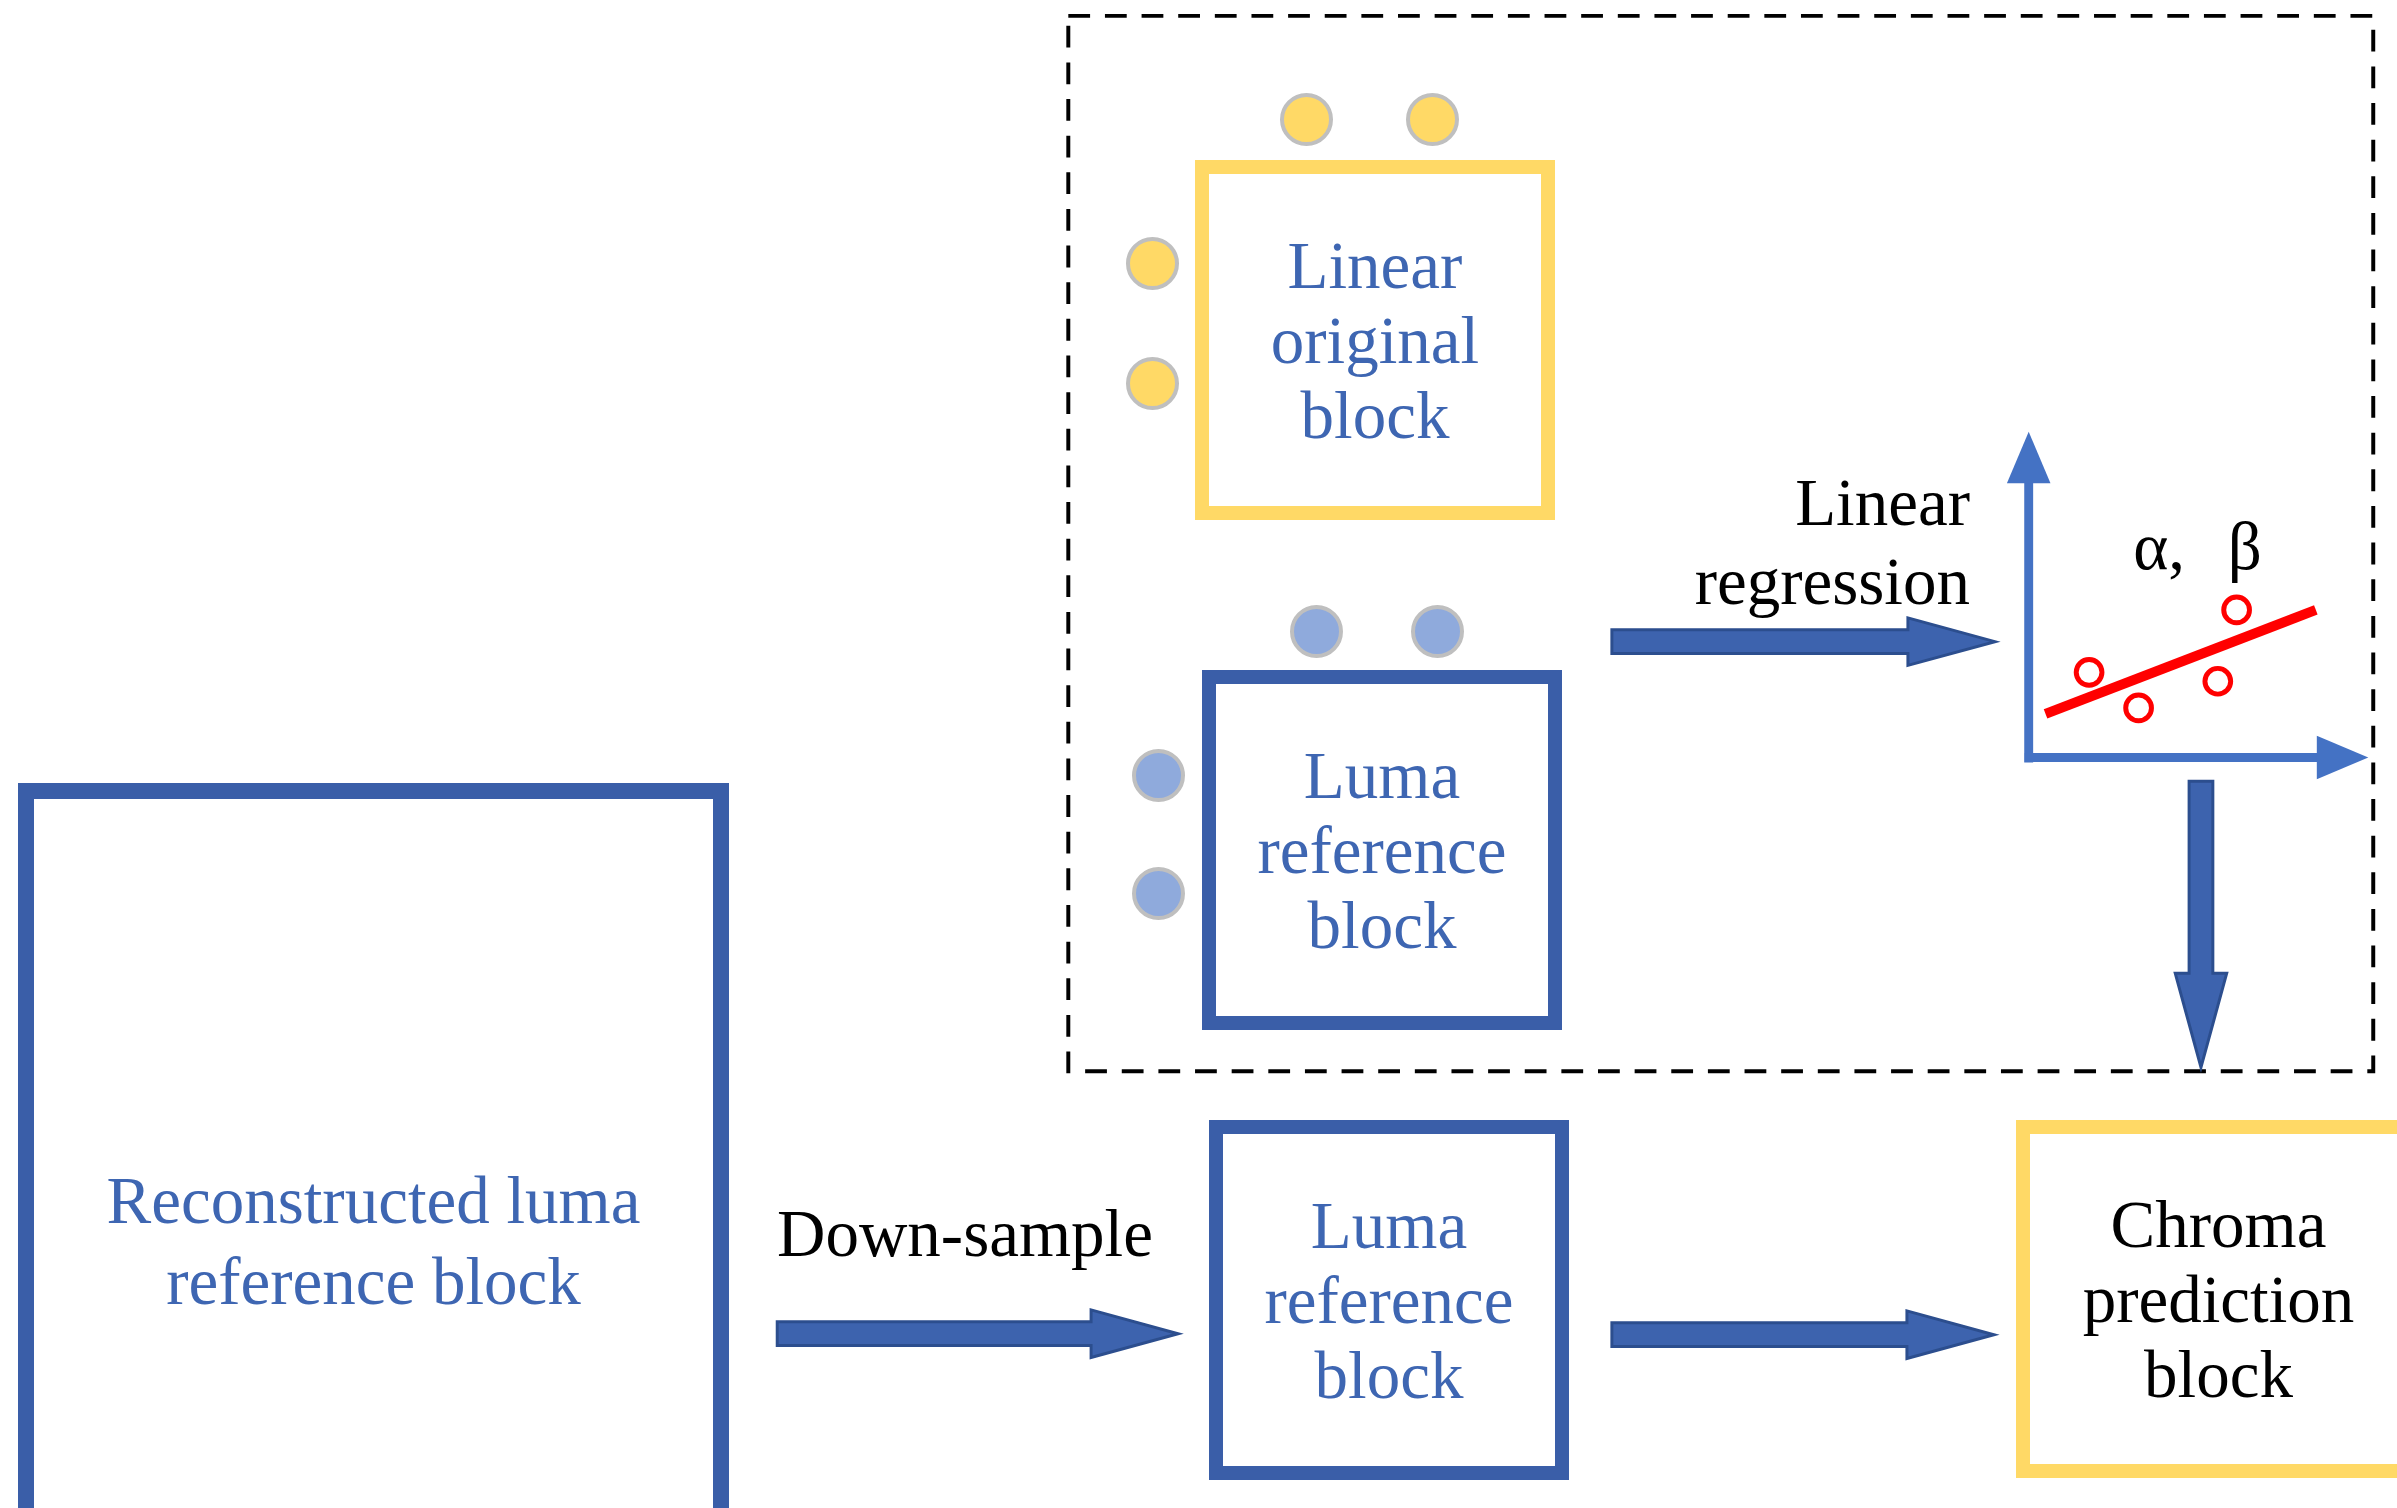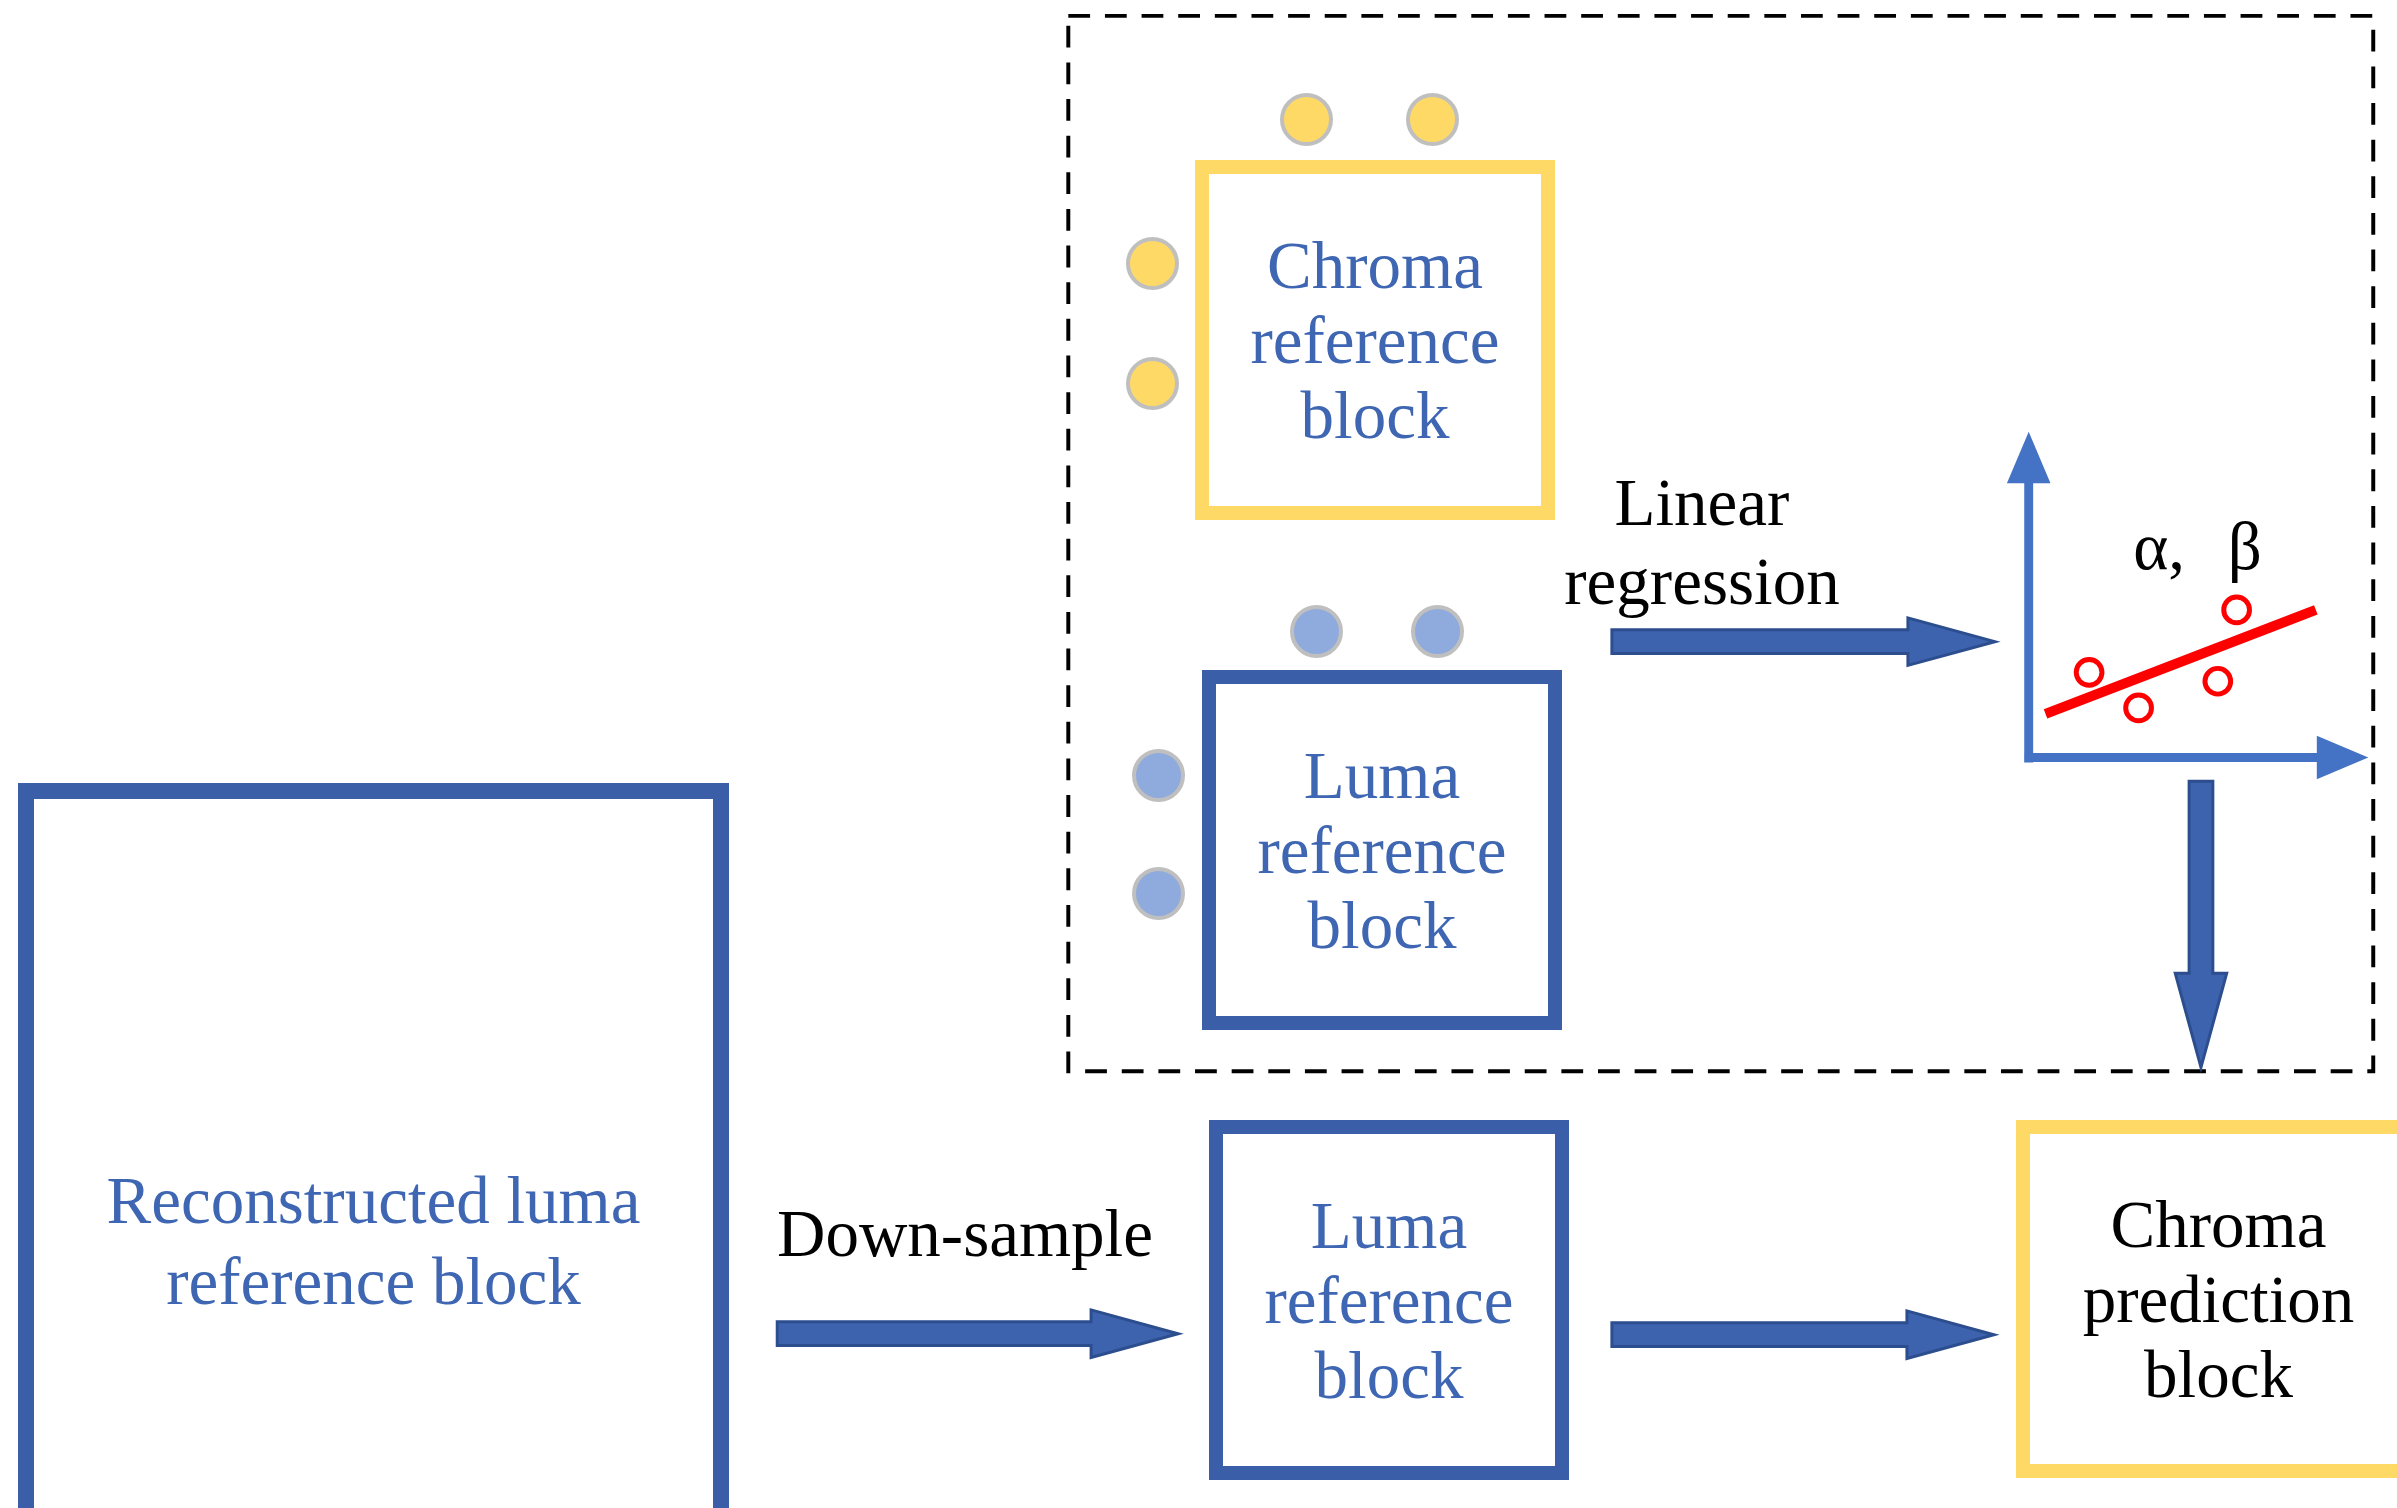--- a/index.html
+++ b/index.html
@@ -27,21 +27,21 @@
   .dot{
     position:absolute;width:53px;height:53px;border-radius:50%;
     border:4px solid var(--dot-stroke);box-sizing:border-box;
   }
   .dot-yellow{background:var(--dot-yellow);}
   .dot-blue{background:var(--dot-blue);}
   .note{
     position:absolute;text-align:center;font-size:67px;line-height:79px;
     color:var(--text-black);
   }
-  #note-linear-regression{left:1504px;top:463px;width:396px;}
+  #note-linear-regression{left:1574px;top:463px;width:396px;text-align:right;}
   #note-down-sample{left:762px;top:1194px;width:406px;}
   #note-alpha-beta{left:2059px;top:507px;width:277px;word-spacing:26px;}
   .arrow-shape{fill:var(--arrow-fill);stroke:var(--arrow-outline);stroke-width:3;}
   .axis-line{stroke:var(--axis-blue);stroke-width:9;fill:none;}
   .axis-head{fill:var(--axis-blue);}
   .dashed-rect{fill:none;stroke:var(--dash-color);stroke-width:4;stroke-dasharray:22 15;}
   .reg-line{stroke:var(--regression-red);stroke-width:10;fill:none;}
   .reg-point{fill:#ffffff;stroke:var(--regression-red);stroke-width:5;}
 </style>
 </head>
@@ -74,21 +74,21 @@
           <circle cx="2240" cy="688" r="13" class="reg-point"></circle>
         </g>
     </g>
   </svg>
 
   <div class="block border-blue" id="block-reconstructed-luma">
     <div class="lbl text-blue">Reconstructed luma reference block</div>
   </div>
 
   <div class="block border-yellow" id="block-chroma-original">
-    <div class="lbl text-blue">Chroma reference block</div>
+    <div class="lbl text-blue">Linear original block</div>
   </div>
 
   <div class="block border-blue" id="block-luma-reference-top">
     <div class="lbl text-blue">Luma reference block</div>
   </div>
 
   <div class="block border-blue" id="block-luma-reference-bottom">
     <div class="lbl text-blue">Luma reference block</div>
   </div>
 

